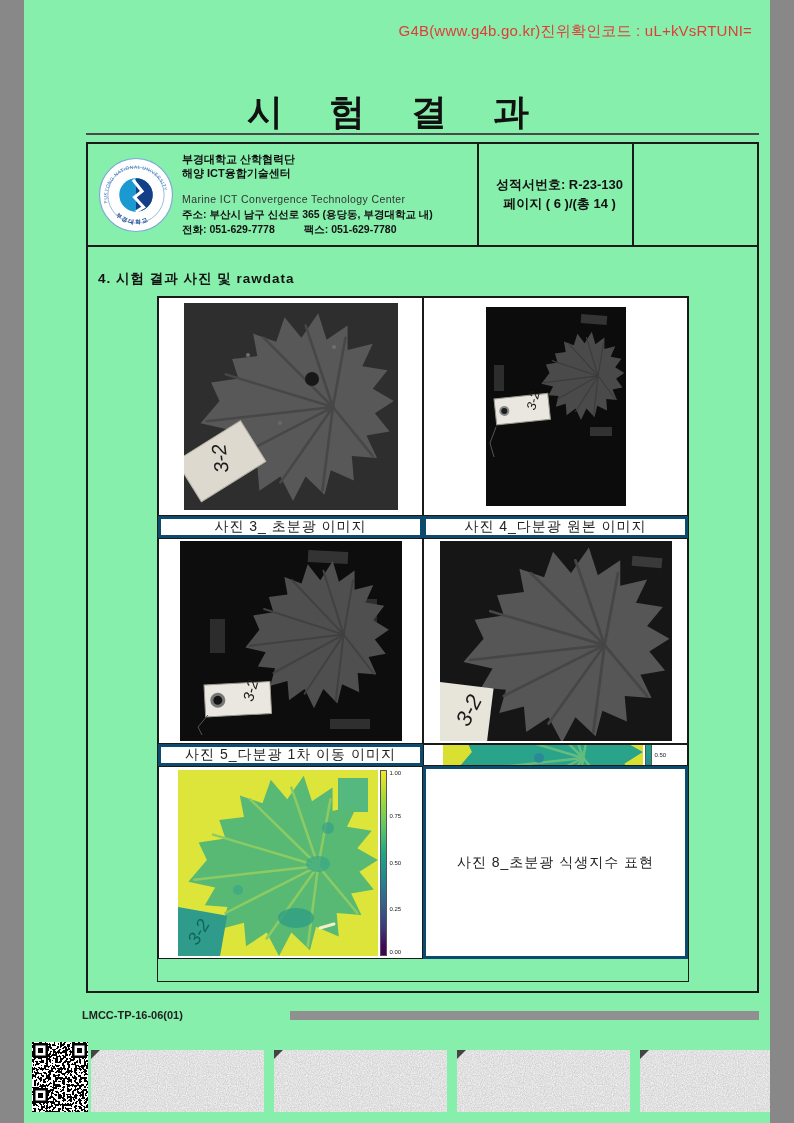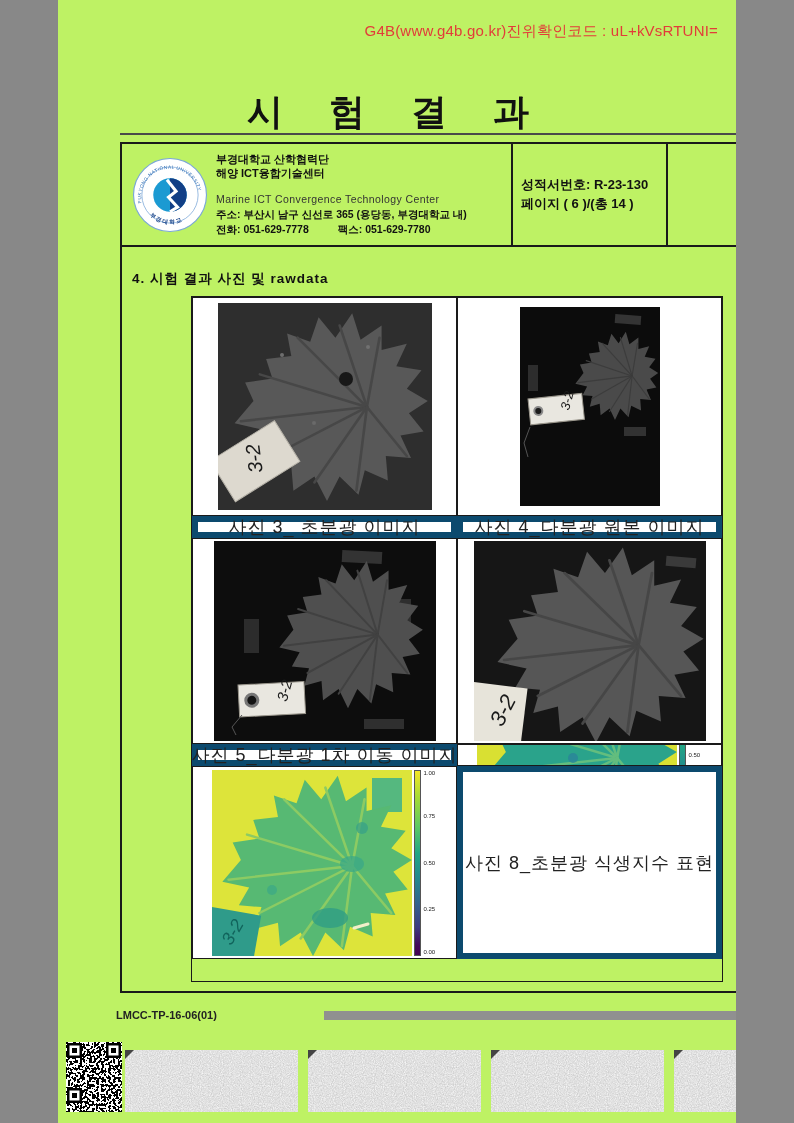--- a/index.html
+++ b/index.html
@@ -1,16 +1,16 @@
 <!DOCTYPE html>
 <html><head>
 <meta charset="utf-8">
 <style>
   html,body{margin:0;padding:0;background:#888;}
-  .page{position:relative;width:678px;height:1123px;background:#bef264;margin:0 auto;
+  .page{position:relative;width:746px;height:1123px;background:#86efac;margin:0 auto;
         font-family:"Liberation Sans","DejaVu Sans",sans-serif;overflow:hidden;}
 
   
   .verify-line{position:absolute;top:22px;right:18px;font-size:15px;color:#e23c39;
                letter-spacing:0.2px;white-space:nowrap;}
 
   
   .doc-title{position:absolute;top:88px;left:0;width:100%;text-align:center;
              font-size:36px;font-weight:bold;color:#111;letter-spacing:18px;}
   .title-rule{position:absolute;top:133px;left:62px;width:673px;height:2px;background:#4a4a4a;}
@@ -24,37 +24,37 @@
               border-bottom:2px solid #1a1a1a;display:flex;}
   .cell-org{width:389px;display:flex;align-items:center;padding-left:10px;box-sizing:border-box;}
   .org-text{margin-left:8px;line-height:1.25;}
   .org-kr1,.org-kr2{font-size:11px;font-weight:bold;color:#111;}
   .org-en{font-size:10.5px;color:#333;letter-spacing:0.4px;margin-top:12px;}
   .org-addr{font-size:10.5px;font-weight:bold;color:#111;margin-top:2px;}
   .org-tel{font-size:10.5px;font-weight:bold;color:#111;margin-top:2px;}
   .org-tel .fax{margin-left:26px;}
   .cell-report{width:157px;border-left:2px solid #1a1a1a;border-right:2px solid #1a1a1a;
                box-sizing:border-box;display:flex;flex-direction:column;justify-content:center;
-               padding-left:8px;gap:1px;}
+               padding-left:8px;gap:1px;align-items:center;}
   .cell-report div{font-size:13px;font-weight:bold;color:#111;white-space:nowrap;}
   .cell-empty{flex:1;}
 
   
   .section-title{position:absolute;left:10px;top:126px;font-size:13.5px;font-weight:bold;color:#111;
                  letter-spacing:1px;}
 
   
   .photo-grid{position:absolute;left:69px;top:152px;width:530px;
               display:grid;grid-template-columns:265px 265px;
               grid-template-rows:219px 22px 206px 22px 193px 22px;
               border:1px solid #1a1a1a;box-sizing:content-box;}
   .img-cell{border:1px solid #1a1a1a;background:#fff;display:flex;align-items:center;
             justify-content:center;overflow:hidden;box-sizing:border-box;}
-  .cap-cell{border:6px solid #0c4a6e;background:#fff;display:flex;align-items:center;
-            justify-content:center;font-size:18px;color:#222;letter-spacing:1px;
+  .cap-cell{border:3px solid #0c4a6e;background:#fff;display:flex;align-items:center;
+            justify-content:center;font-size:14px;color:#222;letter-spacing:1px;
             white-space:nowrap;box-sizing:border-box;}
 
   
   .ndvi-wrap{display:flex;align-items:center;gap:2px;}
   .cbar-wrap{position:relative;width:24px;height:186px;}
   .cbar{position:absolute;left:0;top:0;width:7px;height:186px;border:1px solid #555;box-sizing:border-box;
         background:linear-gradient(180deg,#f5e626 0%,#a8db34 14%,#5ec962 30%,#21a585 45%,
                    #23898e 58%,#33638d 72%,#3e3a80 85%,#45085a 95%,#440154 100%);}
   .cbar-ticks span{position:absolute;left:10px;font-size:6px;color:#222;transform:translateY(-50%);
                    white-space:nowrap;}

